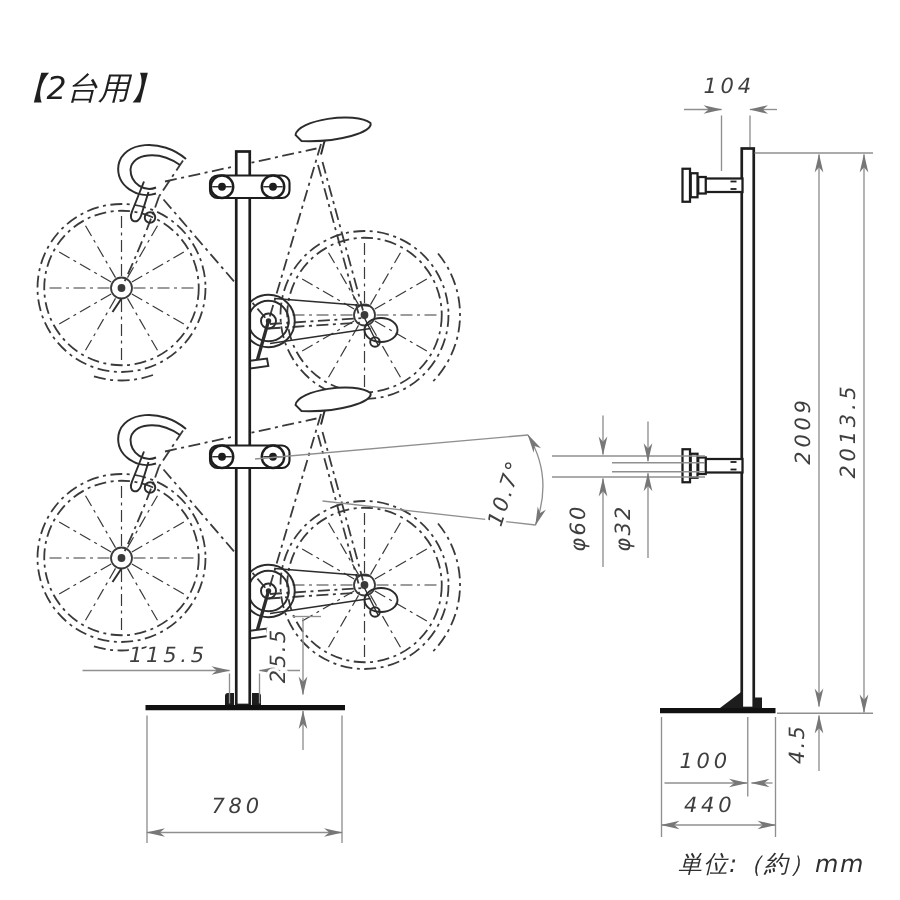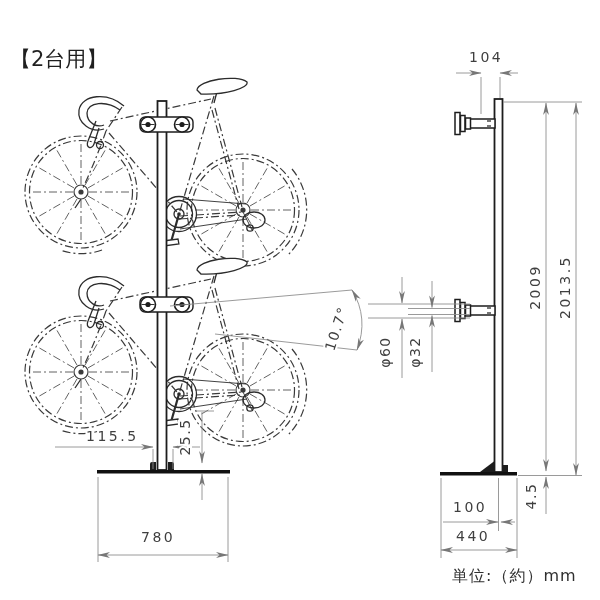--- a/index.html
+++ b/index.html
@@ -1,17 +1,17 @@
 <!DOCTYPE html>
 <html><head>
 <meta charset="utf-8">
 <style>
   html,body{margin:0;padding:0;background:#fff;}
   .canvas{position:relative;width:600px;height:600px;background:#ffffff;overflow:hidden;
-          font-family:"DejaVu Sans","Liberation Sans",sans-serif;}
+          font-family:"DejaVu Sans","Liberation Sans",sans-serif;font-style:italic;}
   svg{display:block}
   text{fill:#3f3f3f;font-family:"DejaVu Sans","Liberation Sans",sans-serif;}
   .dimtxt{font-size:14px;letter-spacing:2.5px;paint-order:stroke;stroke:#ffffff;stroke-width:4px;}
   .dimtxt-tight{font-size:14px;letter-spacing:1.5px;paint-order:stroke;stroke:#ffffff;stroke-width:4px;}
   .title-txt{font-size:21px;fill:#1f1f1f;}
   .unit-txt{font-size:16px;fill:#2f2f2f;letter-spacing:1px;}
   .dim{stroke:#8f8f8f;stroke-width:0.9;fill:none;}
   .bike{stroke:#3a3a3a;stroke-width:1.2;fill:none;}
   .phantom{stroke-dasharray:8 3 2 3;}
   .solidpart{stroke:#2c2c2c;fill:none;}

